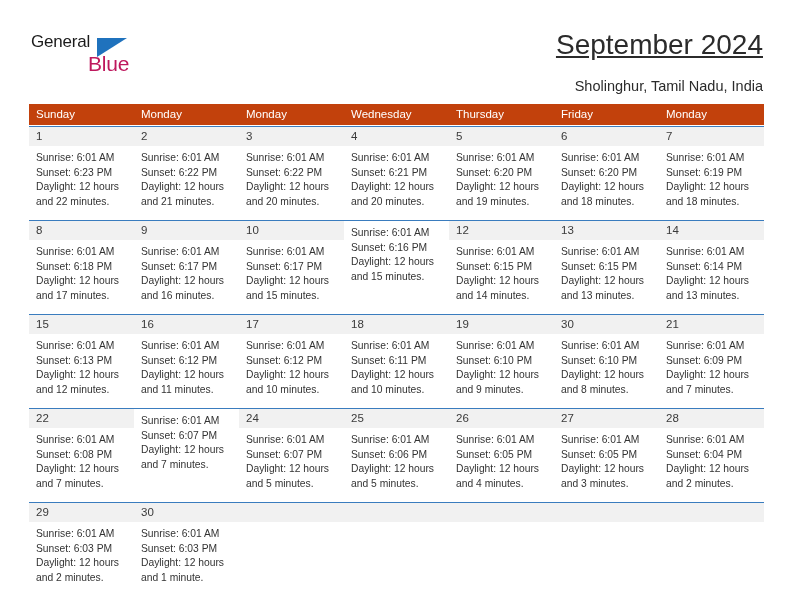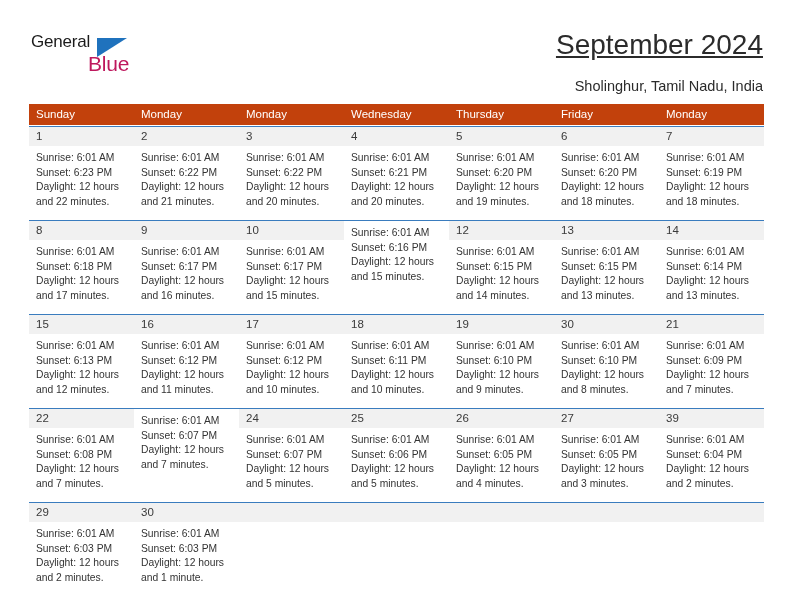--- a/index.html
+++ b/index.html
@@ -471,21 +471,21 @@
             </div>
             <div class="day-body">
               <div class="day-line">Sunrise: 6:01 AM</div>
               <div class="day-line">Sunset: 6:05 PM</div>
               <div class="day-line">Daylight: 12 hours</div>
               <div class="day-line">and 3 minutes.</div>
             </div>
           </div>
           <div class="day">
             <div class="day-num-band">
-              <div class="day-num">39</div>
+              <div class="day-num">28</div>
             </div>
             <div class="day-body">
               <div class="day-line">Sunrise: 6:01 AM</div>
               <div class="day-line">Sunset: 6:04 PM</div>
               <div class="day-line">Daylight: 12 hours</div>
               <div class="day-line">and 2 minutes.</div>
             </div>
           </div>
         </div>
         <div class="week">

